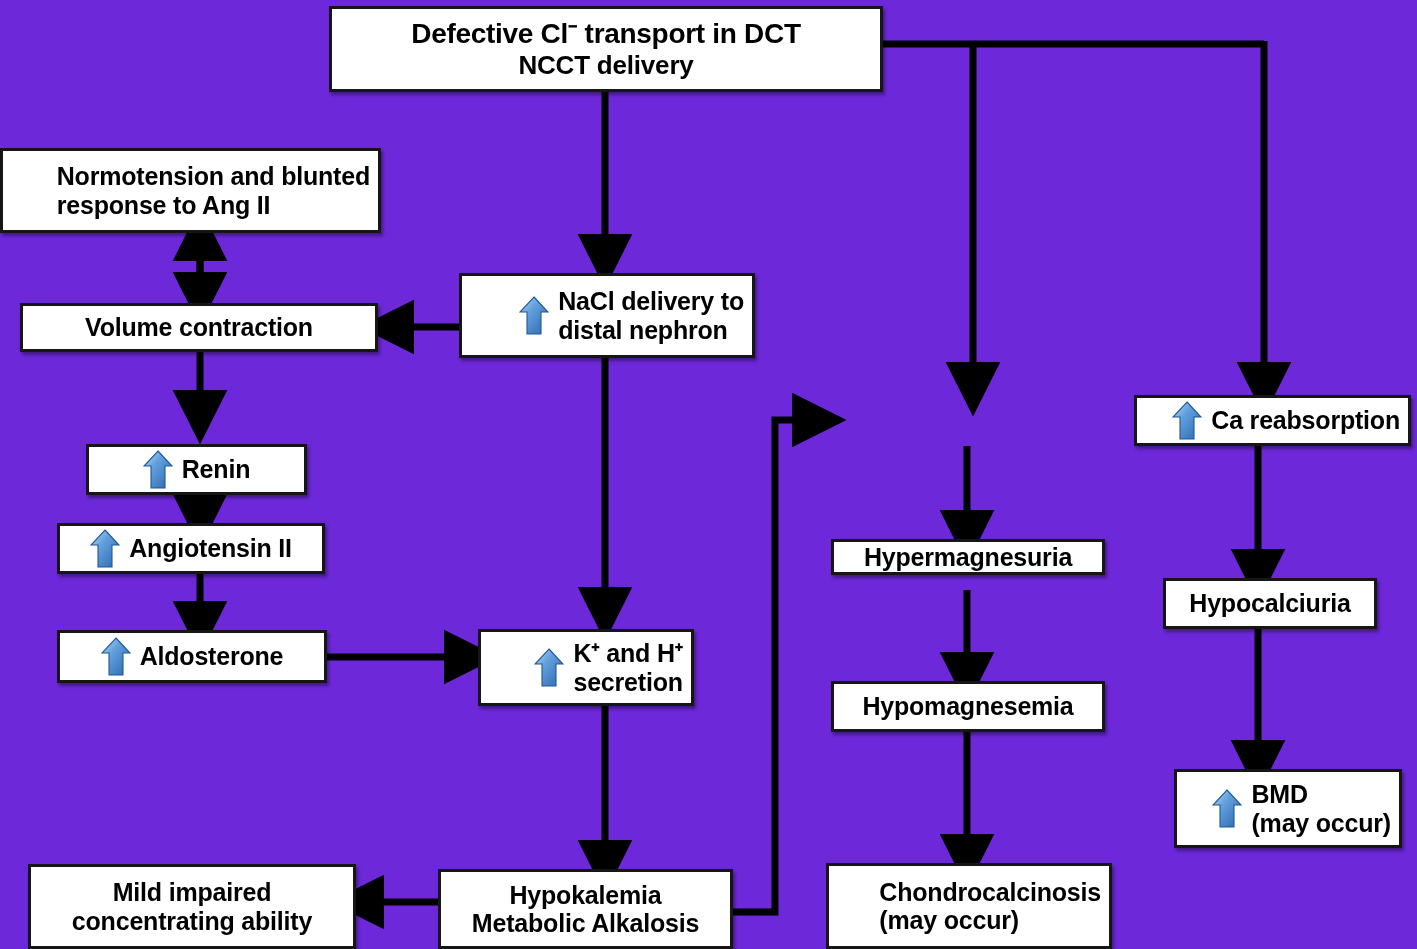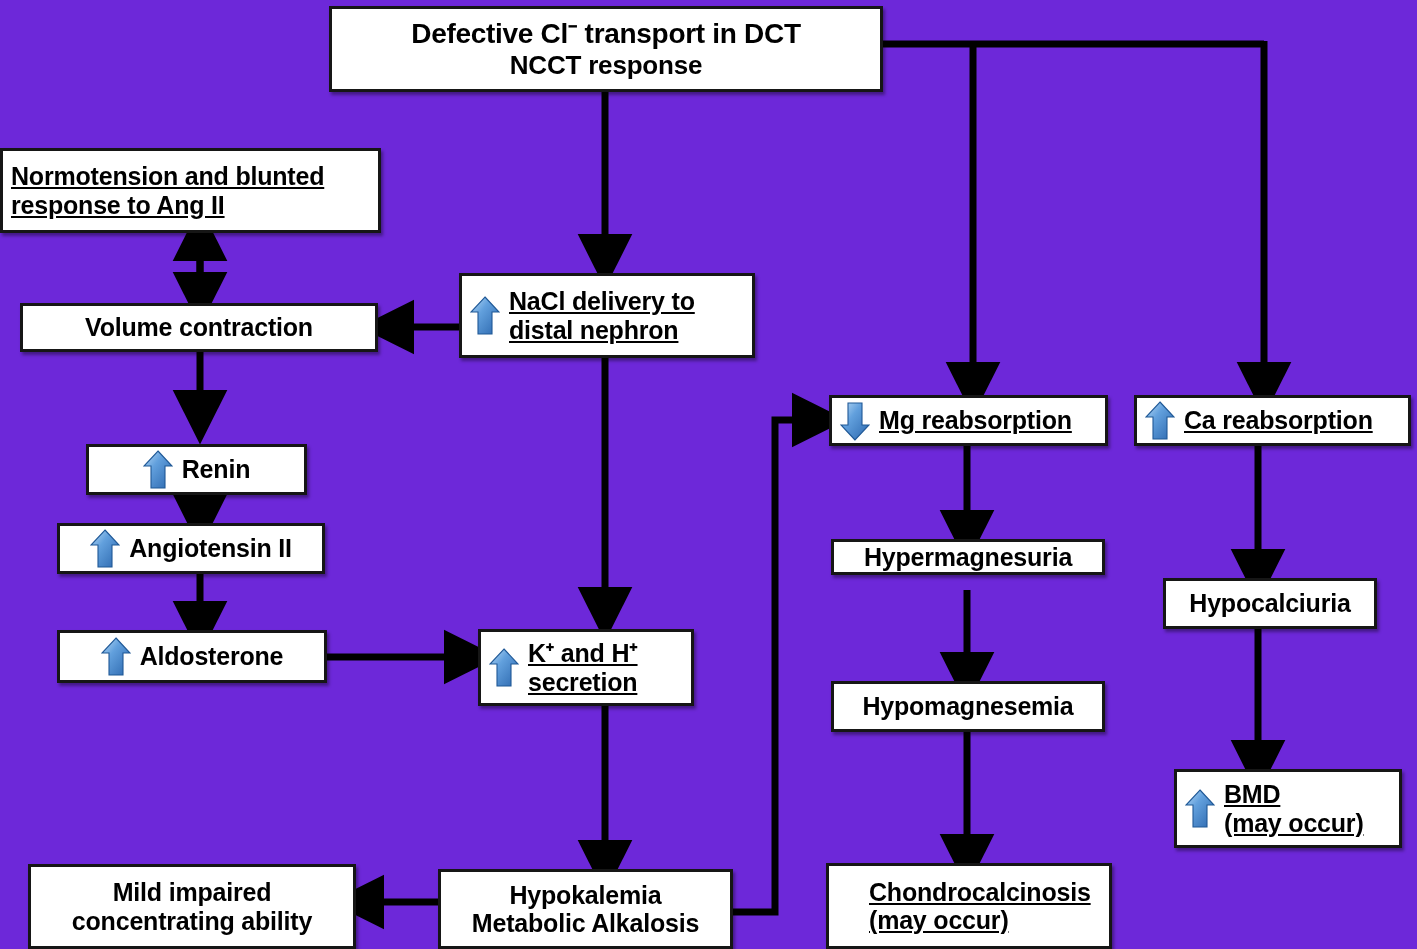--- a/index.html
+++ b/index.html
@@ -47,21 +47,21 @@
     padding: 0 8px;
     width: 100%;
   }
   .node .label {
     font-weight: bold;
     color: #000000;
     line-height: 1.14;
     letter-spacing: -0.2px;
     white-space: pre-line;
   }
-  .align-left .inner { justify-content: flex-start; text-decoration: underline; }
+  .align-left .inner { justify-content: flex-end; }
   .align-left .label { text-align: left; }
   .align-center .inner { justify-content: center; }
   .align-center .label { text-align: center; }
   .t-norm   { font-size: 25px; }
 
   .title-block {
     display: flex;
     flex-direction: column;
     align-items: center;
     justify-content: center;
@@ -129,21 +129,21 @@
       <line x1="1258" y1="446" x2="1258" y2="577" marker-end="url(#ah)"></line>
 
       <line x1="1258" y1="620" x2="1258" y2="768" marker-end="url(#ah)"></line>
     </g>
   </svg>
 
   <div class="node align-center" style="left:329px; top:6px; width:554px; height:86px;">
     <div class="inner">
       <div class="title-block">
         <span class="l1">Defective Cl⁻ transport in DCT</span>
-        <span class="l2">NCCT response</span>
+        <span class="l2">NCCT delivery</span>
       </div>
     </div>
   </div>
 
   <div class="node align-left" style="left:0px; top:148px; width:381px; height:85px;">
     <div class="inner">
       <span class="label t-norm">Normotension and blunted
 response to Ang II</span>
     </div>
   </div>
@@ -215,35 +215,20 @@
     </div>
   </div>
 
   <div class="node align-center" style="left:28px; top:864px; width:328px; height:85px;">
     <div class="inner">
       <span class="label t-norm">Mild impaired
 concentrating ability</span>
     </div>
   </div>
 
-  <div class="node align-left" style="left:829px; top:395px; width:279px; height:51px;">
-    <div class="inner">
-      <svg class="arrow-icon" viewBox="0 0 30 42">
-        <defs>
-          <linearGradient id="gDn1" x1="0" y1="0" x2="1" y2="1">
-            <stop offset="0%" stop-color="#bcdcf6"></stop>
-              <stop offset="38%" stop-color="#62a0dd"></stop>
-            <stop offset="100%" stop-color="#2a66ad"></stop>
-          </linearGradient>
-        </defs>
-        <path d="M15,40 L1,25 L8,25 L8,3 L22,3 L22,25 L29,25 Z" fill="url(#gDn1)" stroke="#1f5896" stroke-width="1.1"></path>
-      </svg>
-      <span class="label t-norm">Mg reabsorption</span>
-    </div>
-  </div>
 
   <div class="node align-center" style="left:831px; top:539px; width:274px; height:36px;">
     <div class="inner">
       <span class="label t-norm">Hypermagnesuria</span>
     </div>
   </div>
 
   <div class="node align-center" style="left:831px; top:681px; width:274px; height:51px;">
     <div class="inner">
       <span class="label t-norm">Hypomagnesemia</span>

